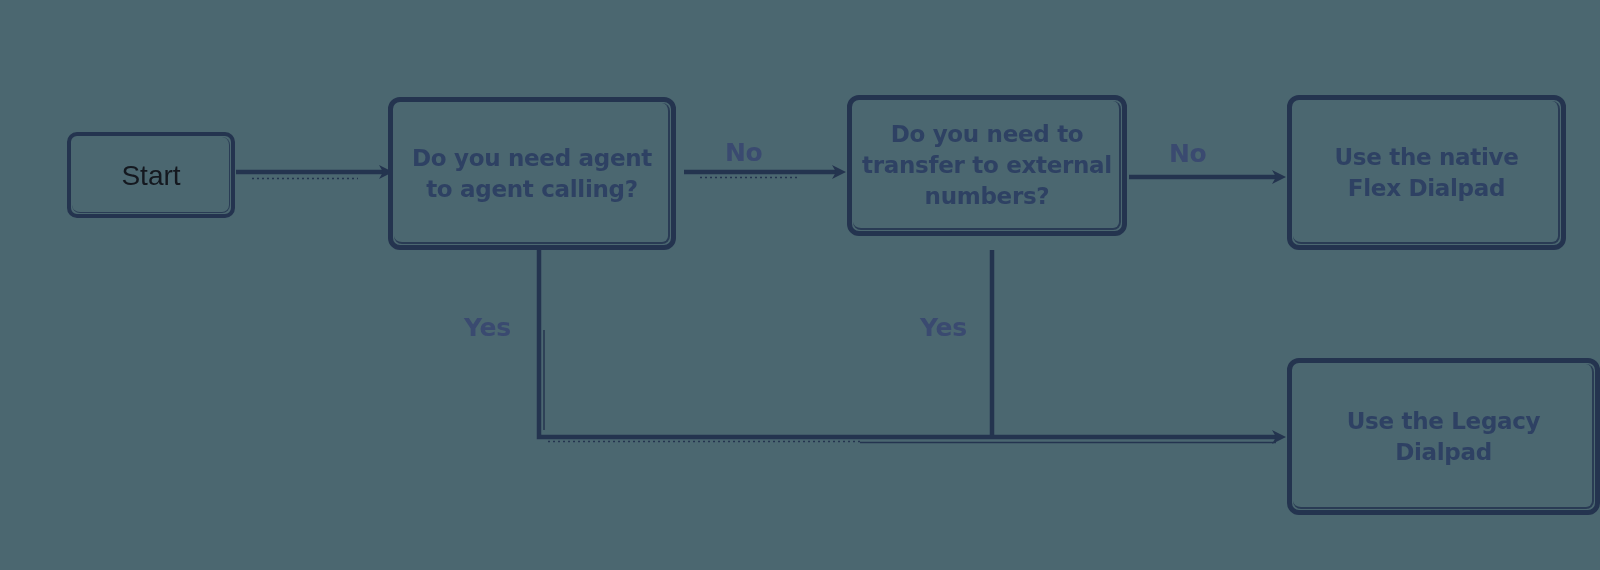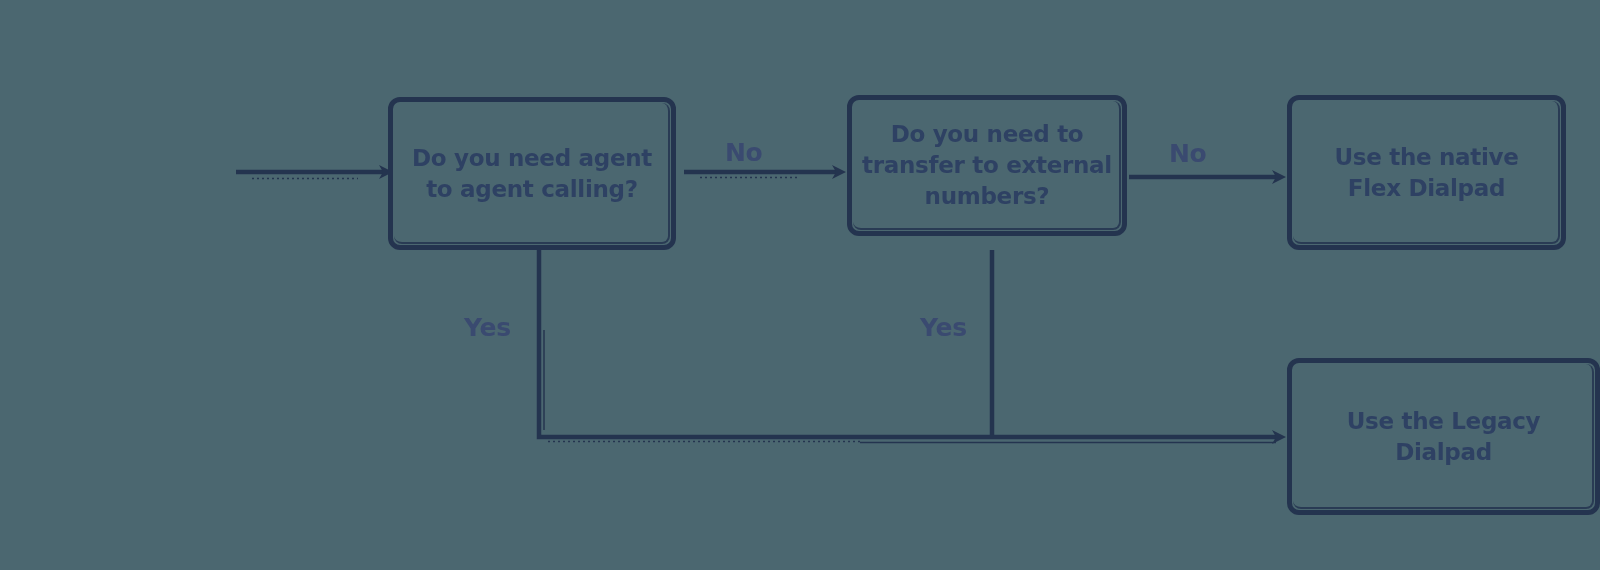--- a/index.html
+++ b/index.html
@@ -111,20 +111,23 @@
       <path d="M544 330 L544 430"></path>
     </g>
     <g fill="#24344f" stroke="none">
       <polygon points="393,172 379,165 383,172 379,179"></polygon>
       <polygon points="846,172 832,165 836,172 832,179"></polygon>
       <polygon points="1286,177 1272,170 1276,177 1272,184"></polygon>
       <polygon points="1286,437 1272,430 1276,437 1272,444"></polygon>
     </g>
   </svg>
 
+  <div class="node node-start">
+    <span>Start</span>
+  </div>
 
   <div class="node node-decision1">
     <span>Do you need agent
 to agent calling?</span>
   </div>
 
   <div class="node node-decision2">
     <span>Do you need to
 transfer to external
 numbers?</span>

